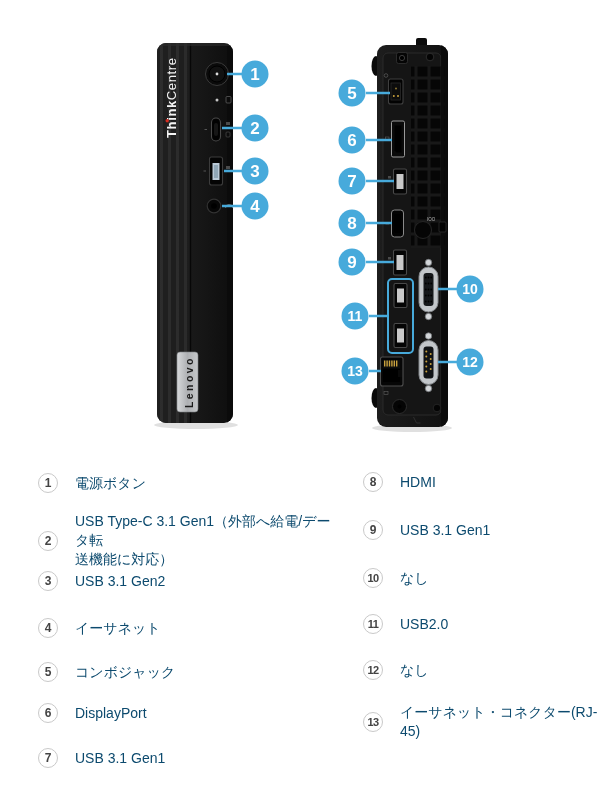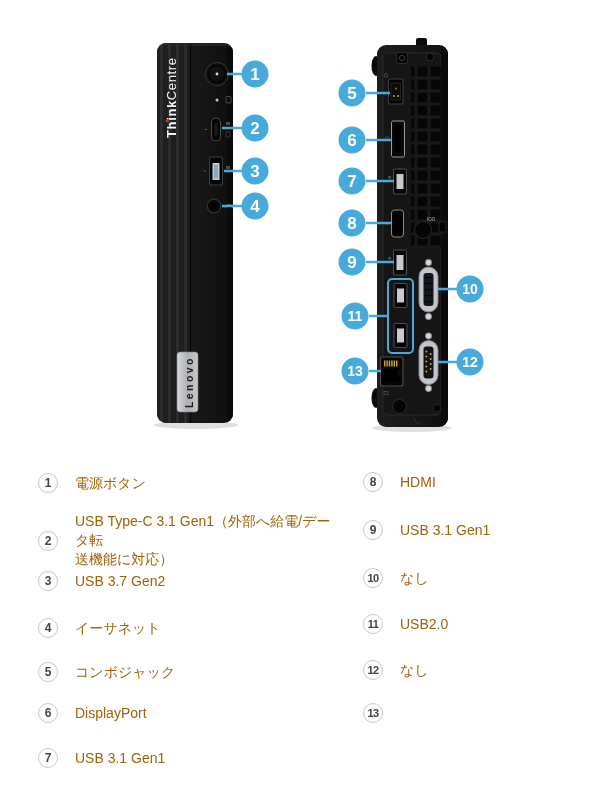--- a/index.html
+++ b/index.html
@@ -5,21 +5,21 @@
   html,body{margin:0;padding:0;background:#fff;}
   #canvas{position:relative;width:616px;height:806px;background:#ffffff;overflow:hidden;
           font-family:"Liberation Sans",sans-serif;}
   #diagram{position:absolute;left:0;top:0;}
   .legend-item{position:absolute;display:flex;align-items:center;gap:17px;}
   .lnum{width:20px;height:20px;border:1px solid #c9c9c9;border-radius:50%;
         display:flex;align-items:center;justify-content:center;
         font-size:12px;font-weight:bold;color:#444;flex-shrink:0;box-sizing:border-box;
         background:#fff;}
   .lnum-sm{font-size:11px;letter-spacing:-0.5px;}
-  .ltxt{font-size:14px;color:#a16207;line-height:19px;white-space:pre-line;}
+  .ltxt{font-size:14px;color:#0c4a6e;line-height:19px;white-space:pre-line;}
   .two-line .ltxt{width:262px;}
   svg text{font-family:"Liberation Sans",sans-serif;}
   .callout-num{fill:#ffffff;font-weight:bold;}
 </style>
 </head>
 <body>
 
 <div id="canvas">
 
   <svg id="diagram" width="616" height="450" viewBox="0 0 616 450">
@@ -312,21 +312,21 @@
       <span class="lnum">1</span>
       <span class="ltxt">電源ボタン</span>
     </div>
     <div class="legend-item two-line" style="left:38px;top:512px;">
       <span class="lnum">2</span>
       <span class="ltxt">USB Type-C 3.1 Gen1（外部へ給電/データ転
 送機能に対応）</span>
     </div>
     <div class="legend-item" style="left:38px;top:571px;">
       <span class="lnum">3</span>
-      <span class="ltxt">USB 3.7 Gen2</span>
+      <span class="ltxt">USB 3.1 Gen2</span>
     </div>
     <div class="legend-item" style="left:38px;top:618px;">
       <span class="lnum">4</span>
       <span class="ltxt">イーサネット</span>
     </div>
     <div class="legend-item" style="left:38px;top:662px;">
       <span class="lnum">5</span>
       <span class="ltxt">コンボジャック</span>
     </div>
     <div class="legend-item" style="left:38px;top:703px;">
@@ -353,16 +353,17 @@
     <div class="legend-item" style="left:363px;top:614px;">
       <span class="lnum lnum-sm">11</span>
       <span class="ltxt">USB2.0</span>
     </div>
     <div class="legend-item" style="left:363px;top:660px;">
       <span class="lnum lnum-sm">12</span>
       <span class="ltxt">なし</span>
     </div>
     <div class="legend-item" style="left:363px;top:703px;">
       <span class="lnum lnum-sm">13</span>
+      <span class="ltxt">イーサネット・コネクター(RJ-45)</span>
     </div>
   </div>
 
 </div>
 
 </body></html>

